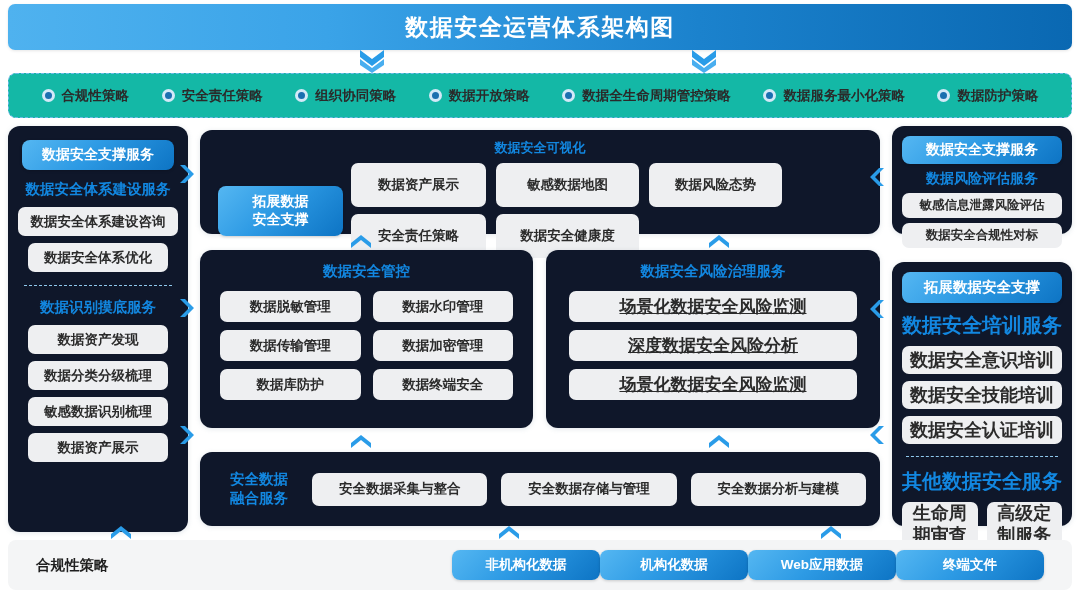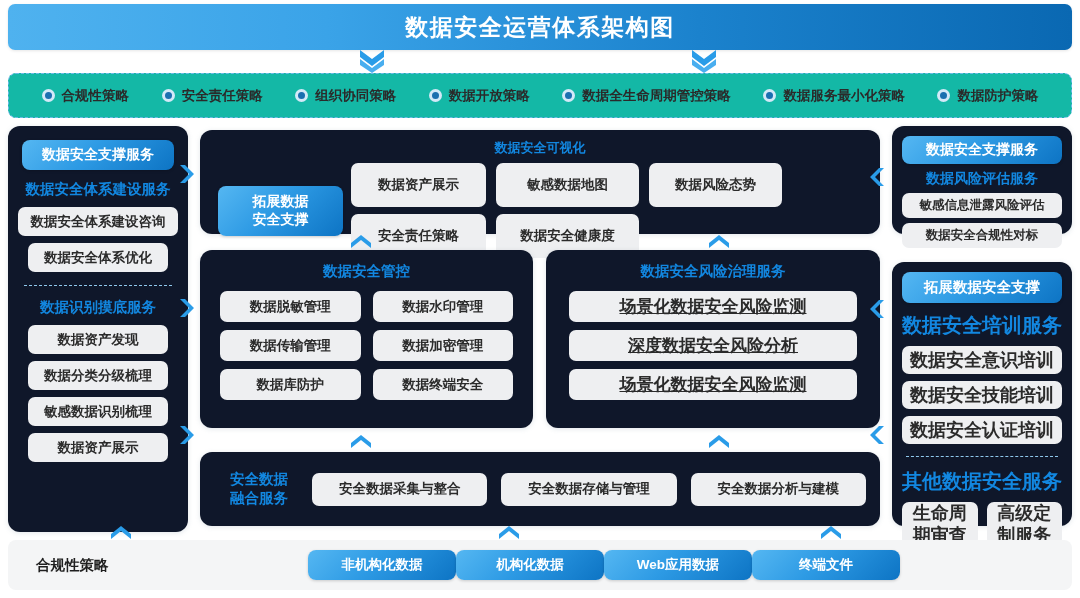--- a/index.html
+++ b/index.html
@@ -166,21 +166,21 @@
     width: 1064px; height: 50px;
     background: #f4f5f6;
     border-radius: 8px;
     display: flex; align-items: center;
     padding: 0 28px;
   }
   #bottom-bar .layer-label {
     font-size: 14.5px; font-weight: bold; color: #1f1f1f;
     flex: none; width: 118px;
   }
-  #bottom-bar .btns { display: flex; flex: 1; justify-content: center; padding-left: 10px; }
+  #bottom-bar .btns { display: flex; flex: 1; justify-content: flex-end; padding-left: 10px; }
   #bottom-bar .bluebtn { width: 148px; height: 30px; font-size: 13.5px; }
 </style>
 </head>
 <body>
 
 <div class="title-bar">
   <span class="title-text">数据安全运营体系架构图</span>
 </div>
 
 <div class="chev" style="left:358px; top:48px;">

